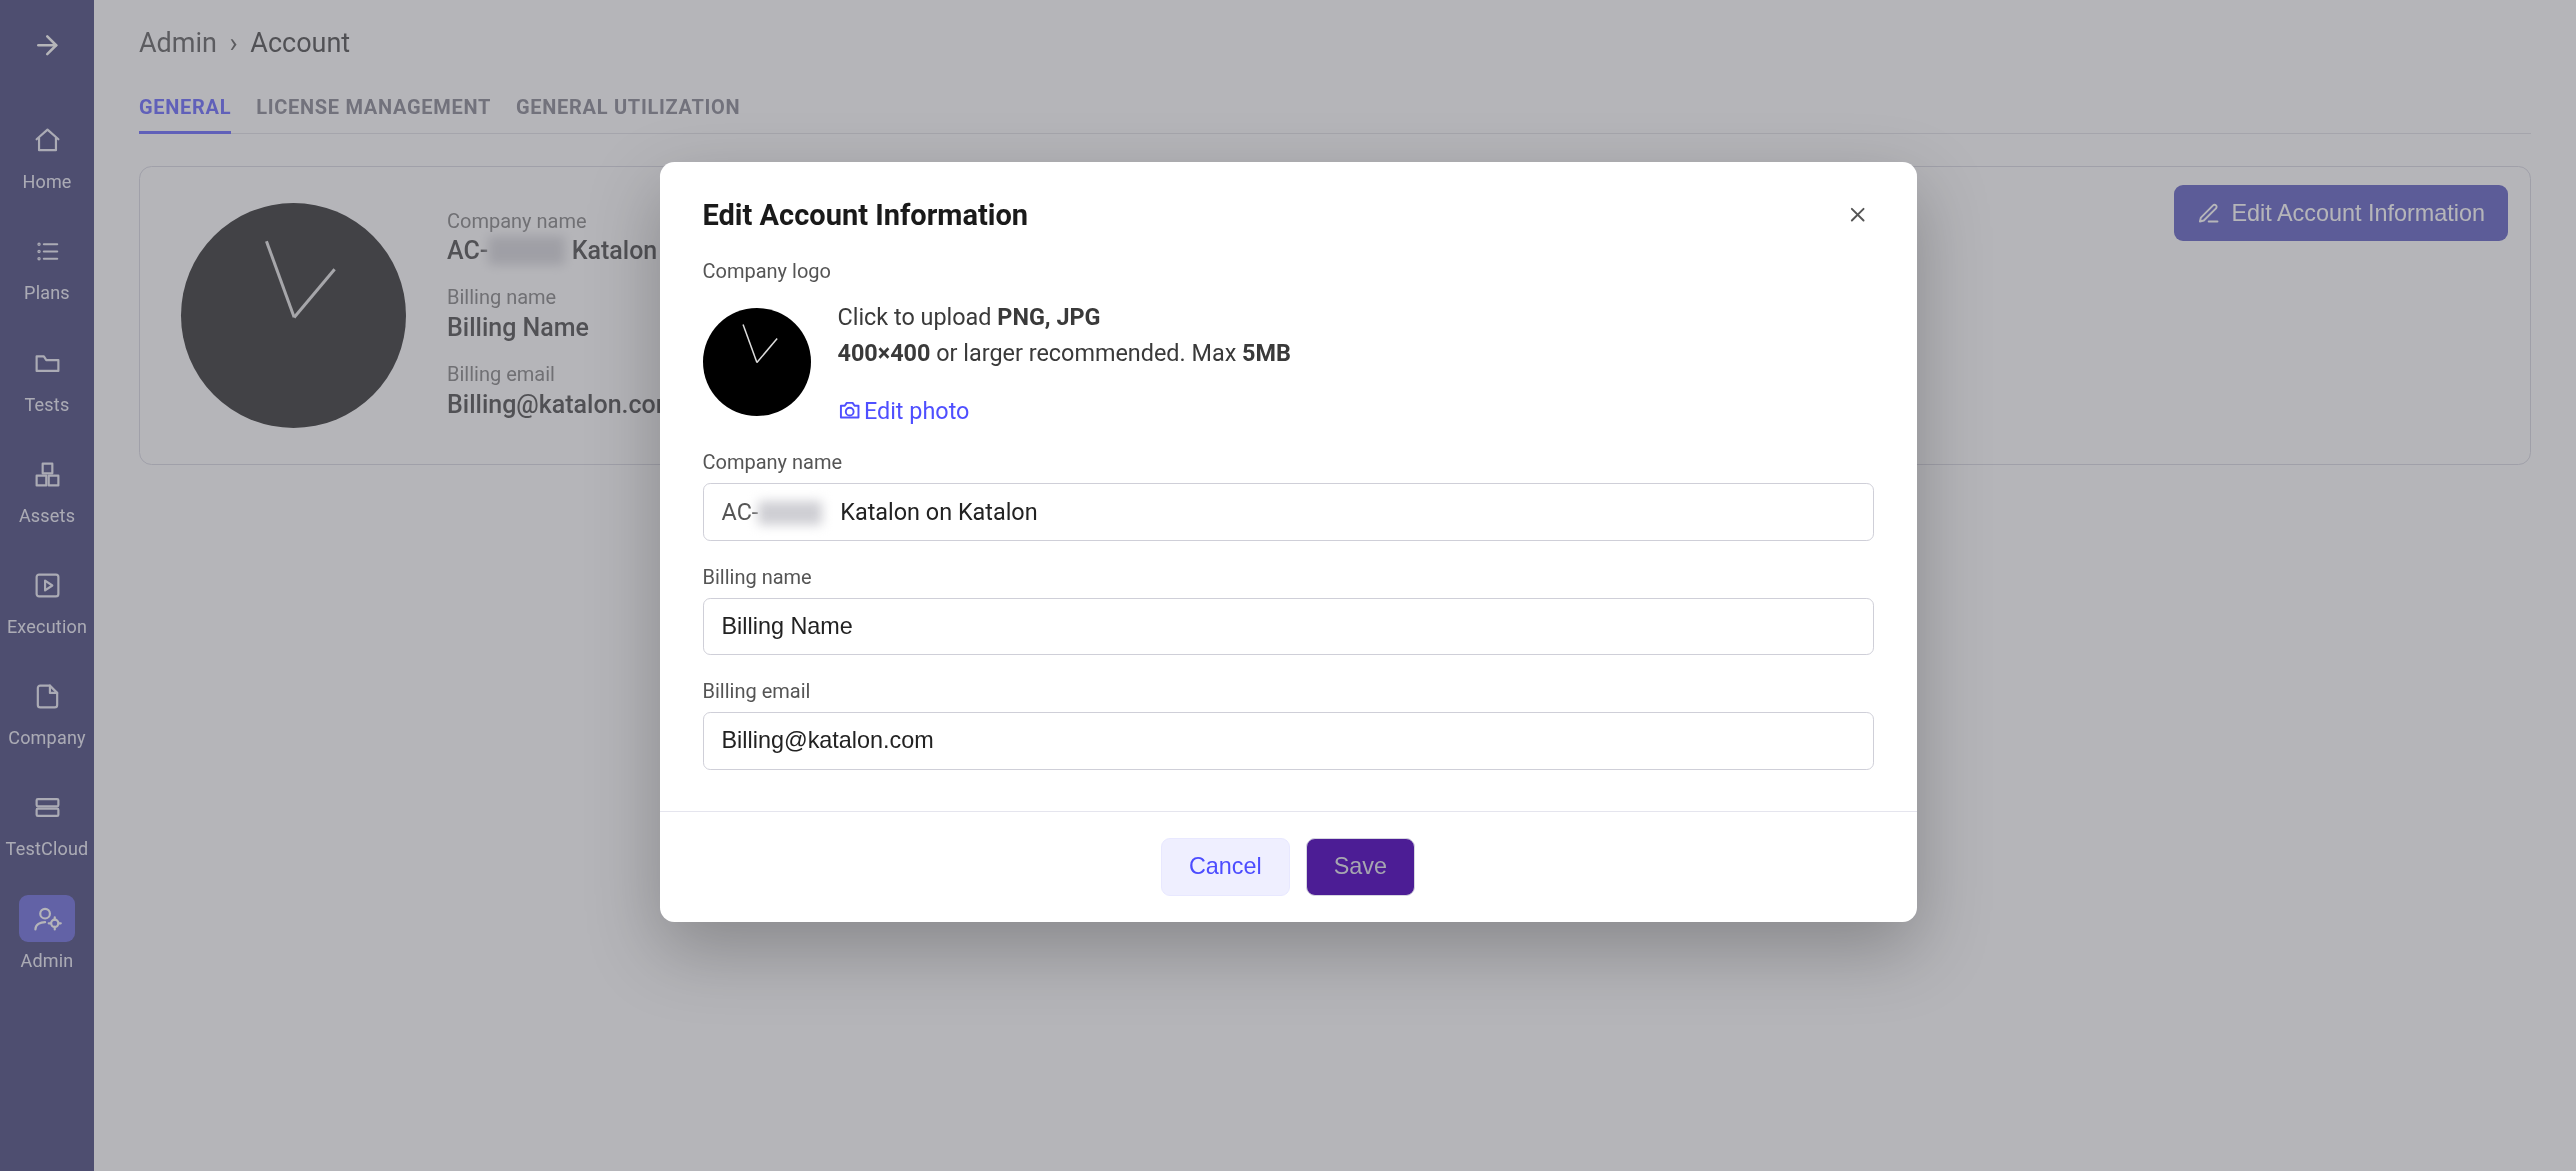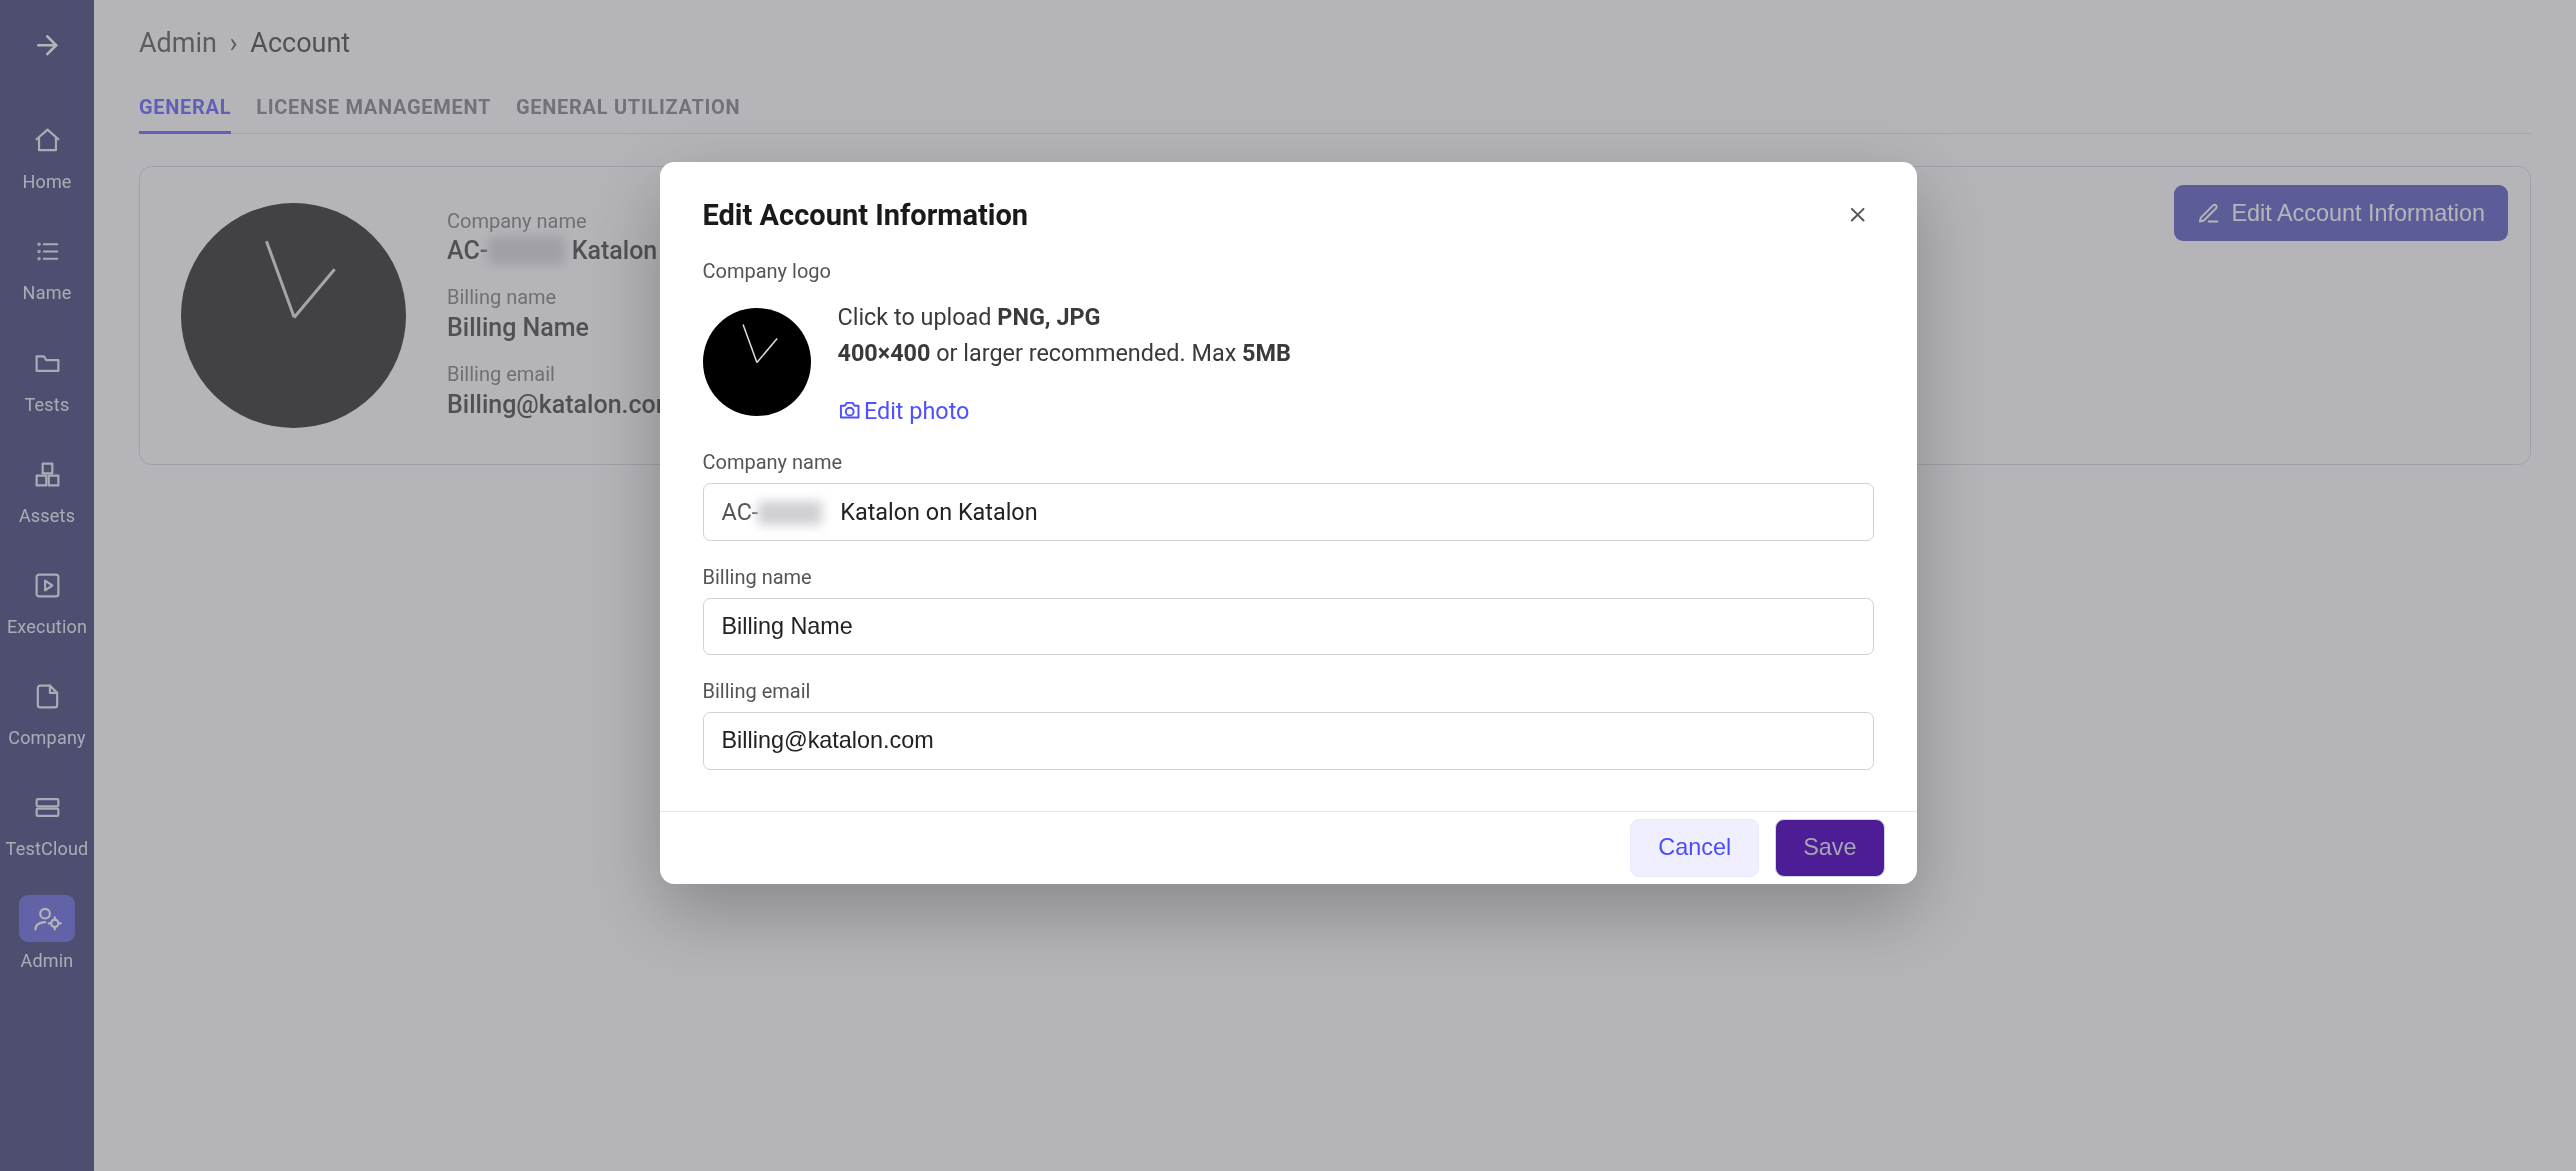--- a/index.html
+++ b/index.html
@@ -168,23 +168,23 @@
       border:0.9px solid #cfcfd8;
       border-radius:7.2px;
       padding: 14.4px 18px;
       font-size:23.4px;
       color:#222;
       outline:none;
       background:#fff;
     }
     .modal-footer {
       border-top: 0.9px solid #e5e5ee;
-      padding: 7px 32px;
+      padding: 26px 32px;
       display:flex;
-      justify-content:flex-end;
+      justify-content:center;
       gap:16px;
     }
     .btn {
       border-radius:9px;
       padding: 14.4px 27px;
       font-size:23.4px;
       border:0.9px solid transparent;
       cursor:pointer;
     }
     .btn-cancel {
@@ -231,21 +231,21 @@
     <div class="sidebar-icon-wrap">
         <svg width="29" height="29" viewBox="0 0 24 24" fill="none" stroke="#e8e8f5" stroke-width="1.8" stroke-linecap="round" stroke-linejoin="round">
           <line x1="9" y1="6" x2="20" y2="6"></line>
           <line x1="9" y1="12" x2="20" y2="12"></line>
           <line x1="9" y1="18" x2="20" y2="18"></line>
           <circle cx="5" cy="6" r=".5"></circle>
           <circle cx="5" cy="12" r=".5"></circle>
           <circle cx="5" cy="18" r=".5"></circle>
         </svg>
       </div>
-    <span class="sidebar-label">Name</span>
+    <span class="sidebar-label">Plans</span>
   </div>
   <div class="sidebar-item">
     <div class="sidebar-icon-wrap">
         <svg width="29" height="29" viewBox="0 0 24 24" fill="none" stroke="#e8e8f5" stroke-width="1.8" stroke-linecap="round" stroke-linejoin="round">
           <path d="M3 7h6l2 3h10v9H3z"></path>
         </svg>
       </div>
     <span class="sidebar-label">Tests</span>
   </div>
   <div class="sidebar-item">

